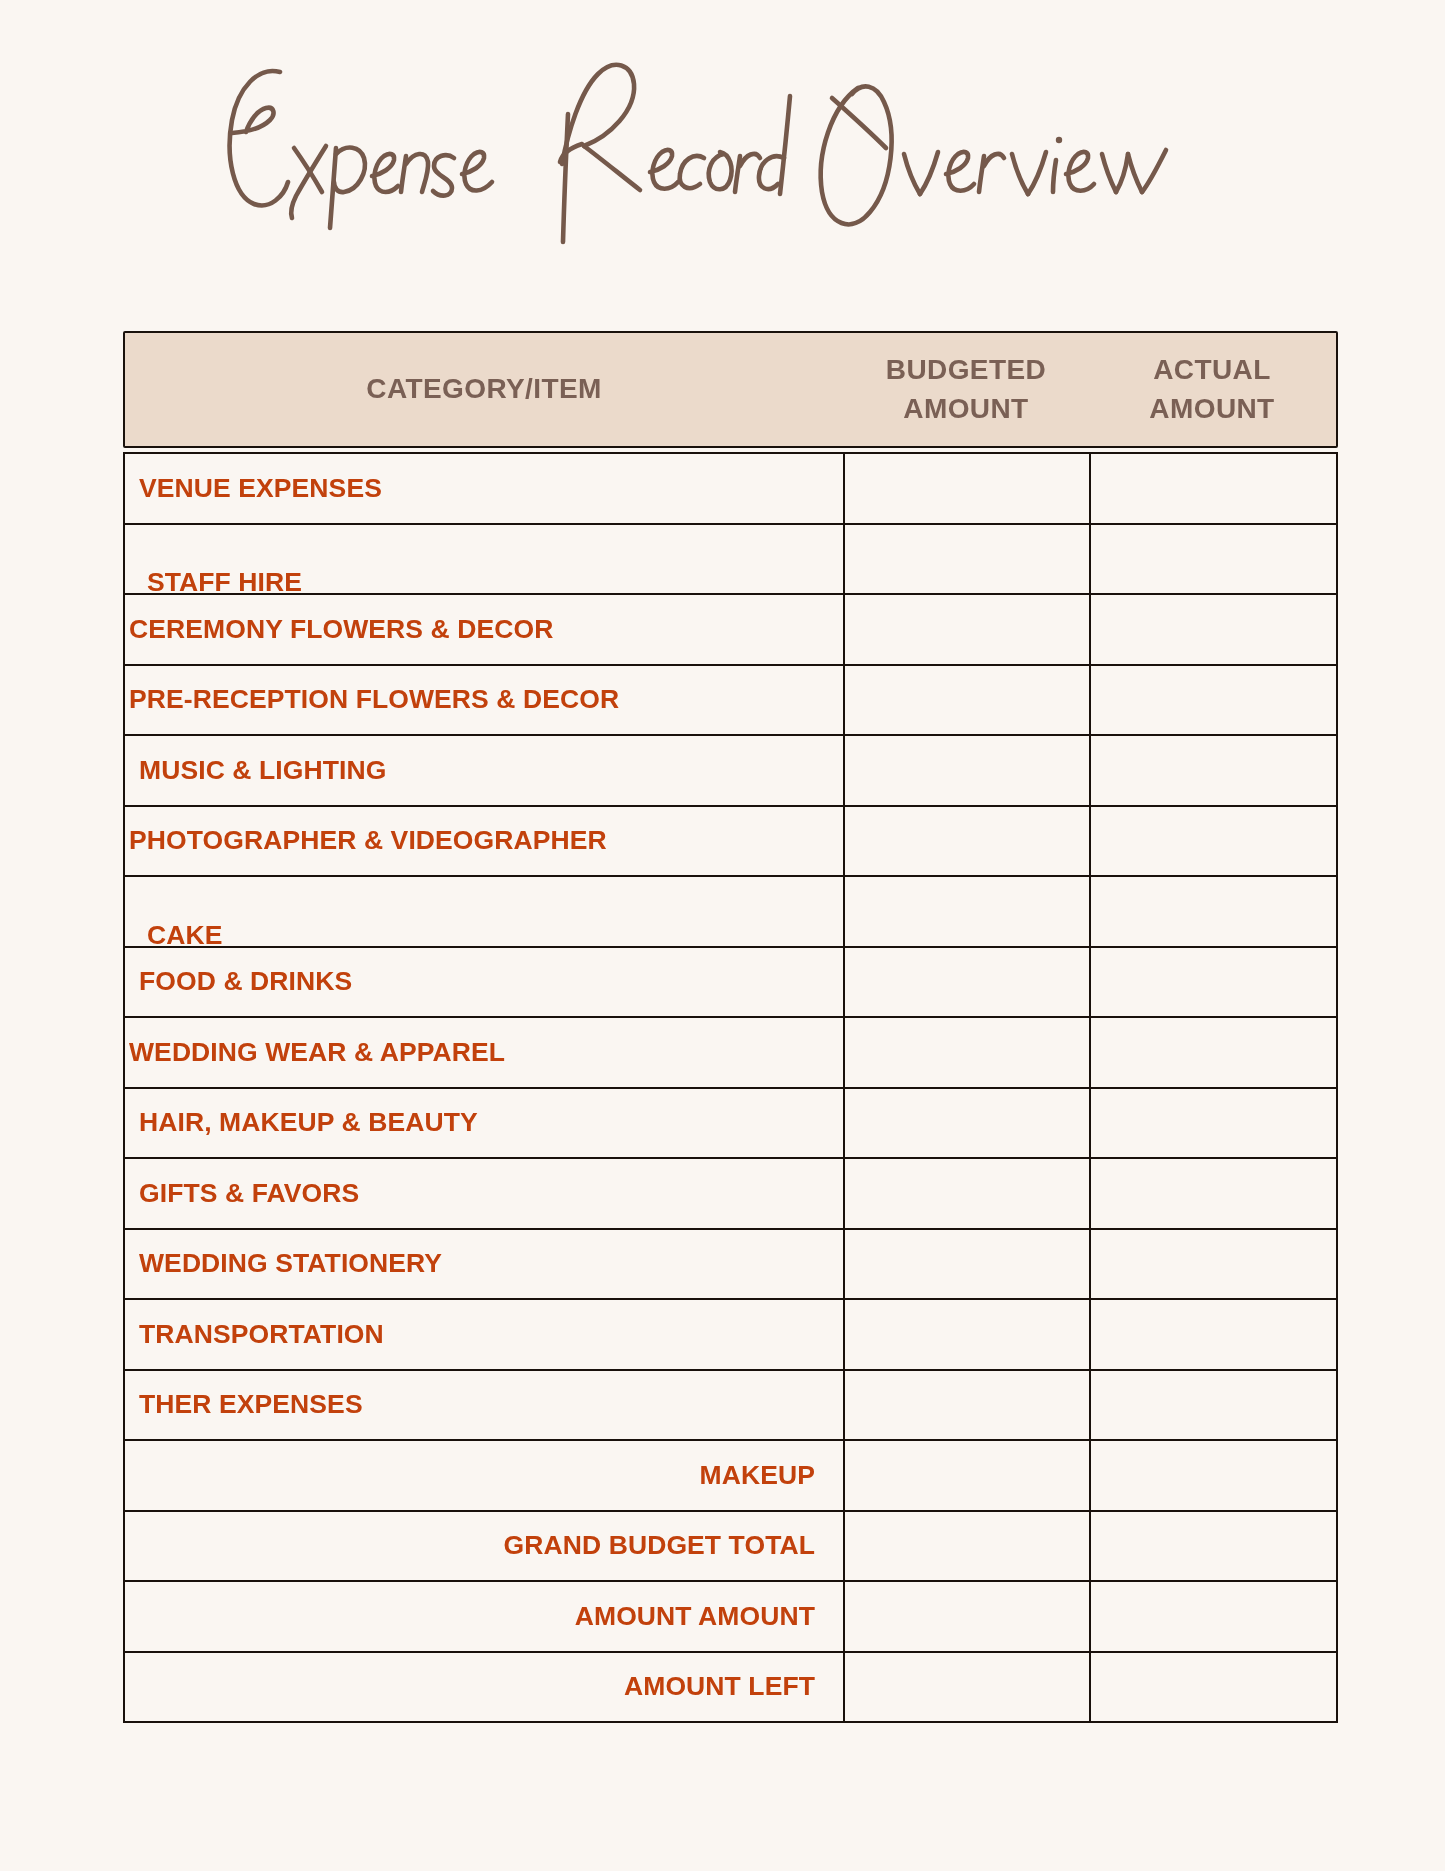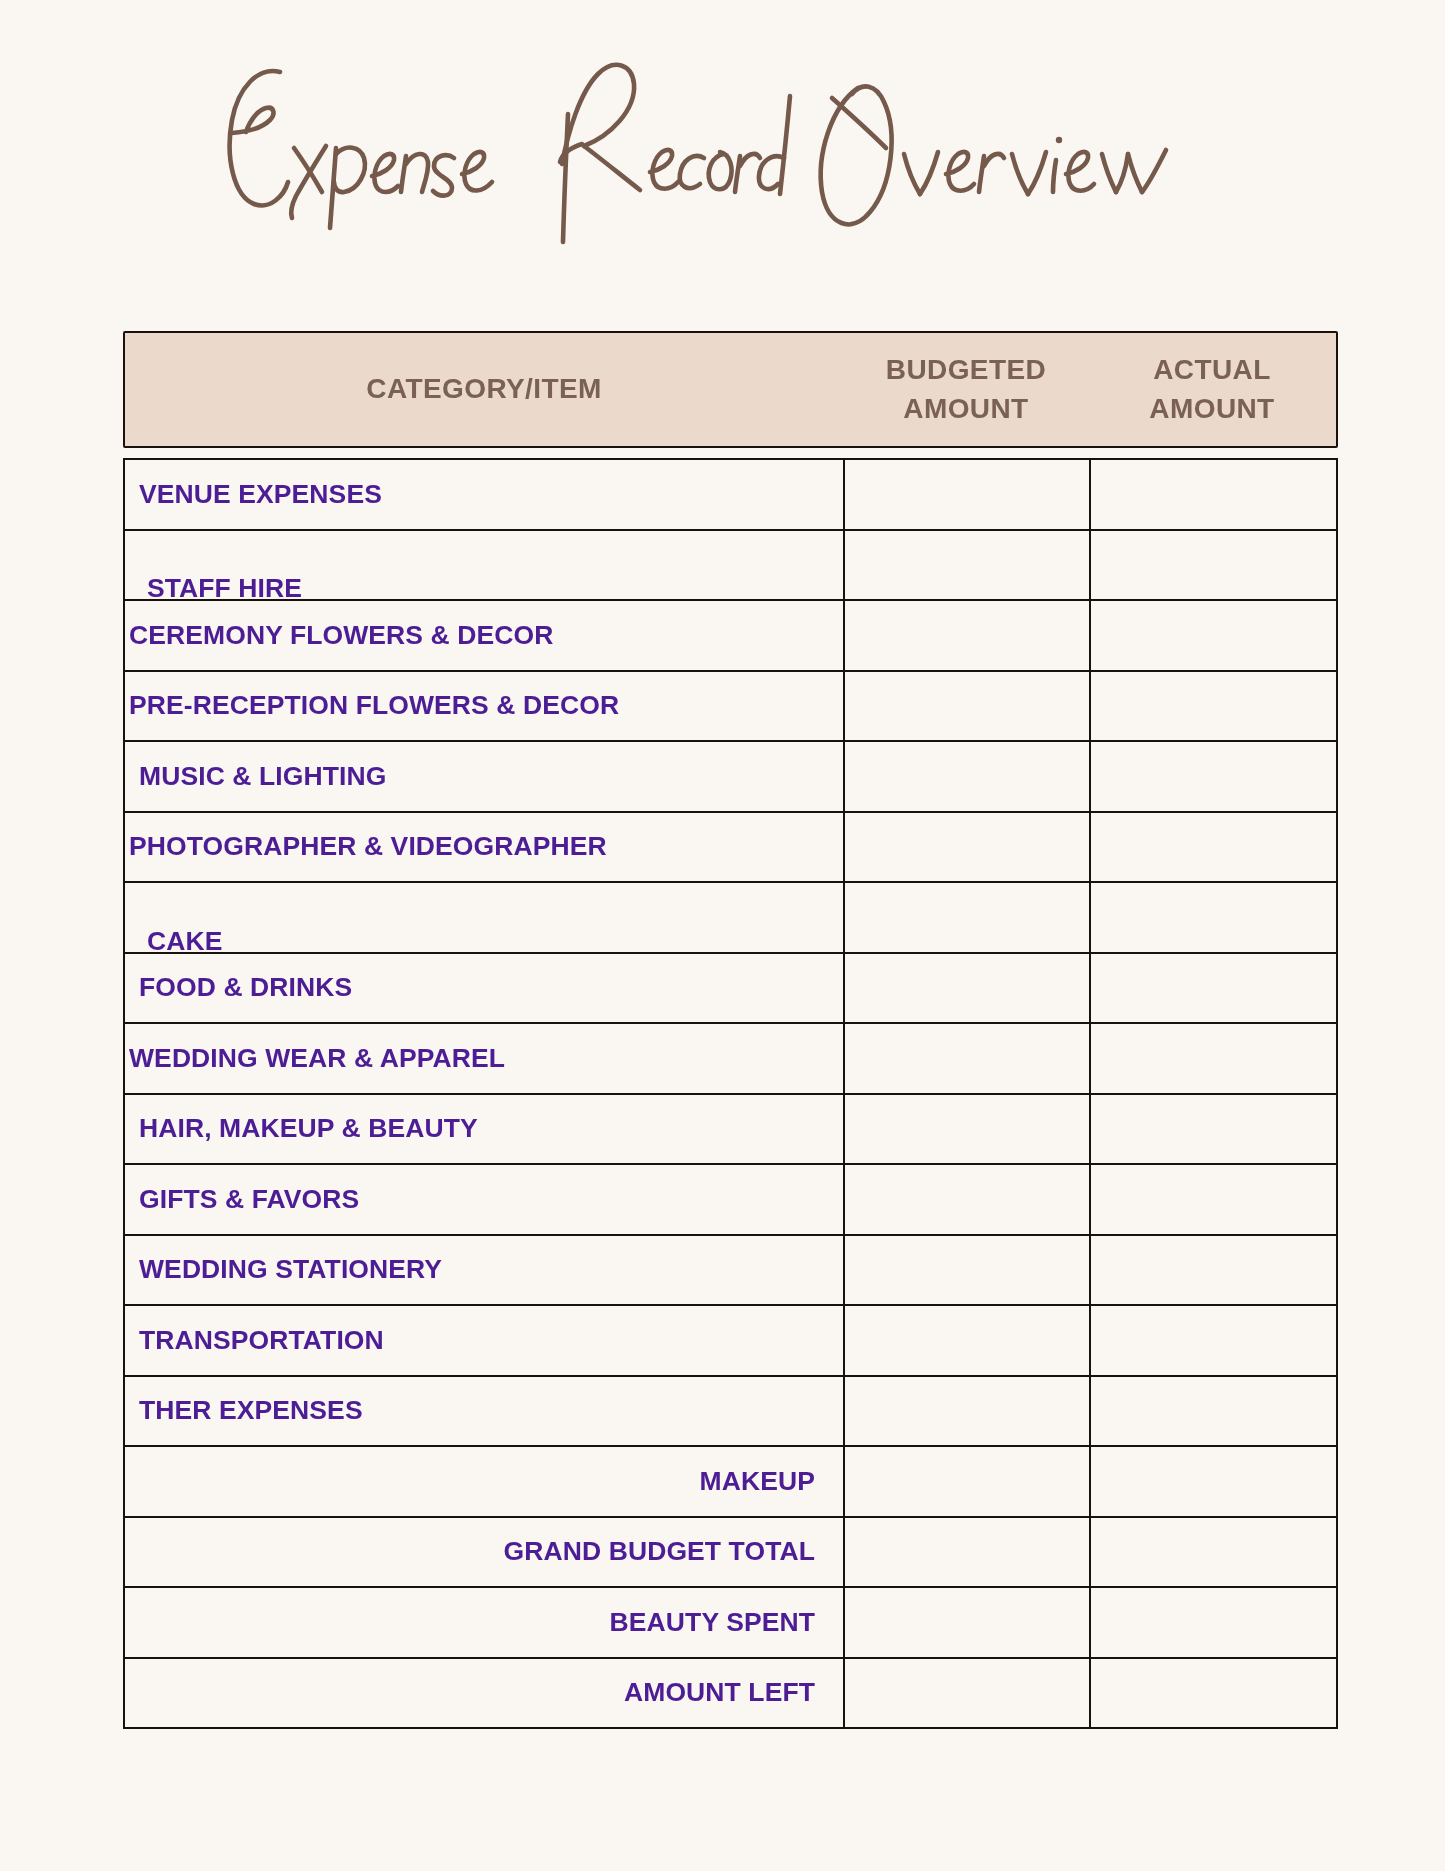--- a/index.html
+++ b/index.html
@@ -46,21 +46,21 @@
     width: 1215px;
   }
 
   .thead {
     display: flex;
     background: #ebdacb;
     border: 2.5px solid #19110c;
     border-radius: 2px;
     height: 117px;
     box-sizing: border-box;
-    margin-bottom: 10px;
+    margin-bottom: 4px;
   }
   .th {
     display: flex;
     align-items: center;
     justify-content: center;
     text-align: center;
     color: #7a6055;
     font-weight: 700;
     font-size: 28px;
     letter-spacing: 0.4px;
@@ -83,21 +83,21 @@
     height: 70.5px;
     box-sizing: border-box;
     border-top: 2.2px solid #19110c;
   }
   .tr:first-child { border-top: 2.5px solid #19110c; }
 
   .td {
     box-sizing: border-box;
     display: flex;
     align-items: center;
-    color: #4c1d95;
+    color: #c2410c;
     font-weight: 700;
     font-size: 26.5px;
     letter-spacing: 0.1px;
     overflow: hidden;
     white-space: nowrap;
   }
   .td-label {
     width: 718px;
     padding-left: 6px;
     padding-right: 8px;
@@ -281,21 +281,21 @@
           <div class="td td-label">MAKEUP</div>
           <div class="td td-amount"></div>
           <div class="td td-amount"></div>
         </div>
         <div class="tr indent-0 summary">
           <div class="td td-label">GRAND BUDGET TOTAL</div>
           <div class="td td-amount"></div>
           <div class="td td-amount"></div>
         </div>
         <div class="tr indent-0 summary">
-          <div class="td td-label">BEAUTY SPENT</div>
+          <div class="td td-label">AMOUNT AMOUNT</div>
           <div class="td td-amount"></div>
           <div class="td td-amount"></div>
         </div>
         <div class="tr indent-0 summary">
           <div class="td td-label">AMOUNT LEFT</div>
           <div class="td td-amount"></div>
           <div class="td td-amount"></div>
         </div>
       </div>
 

